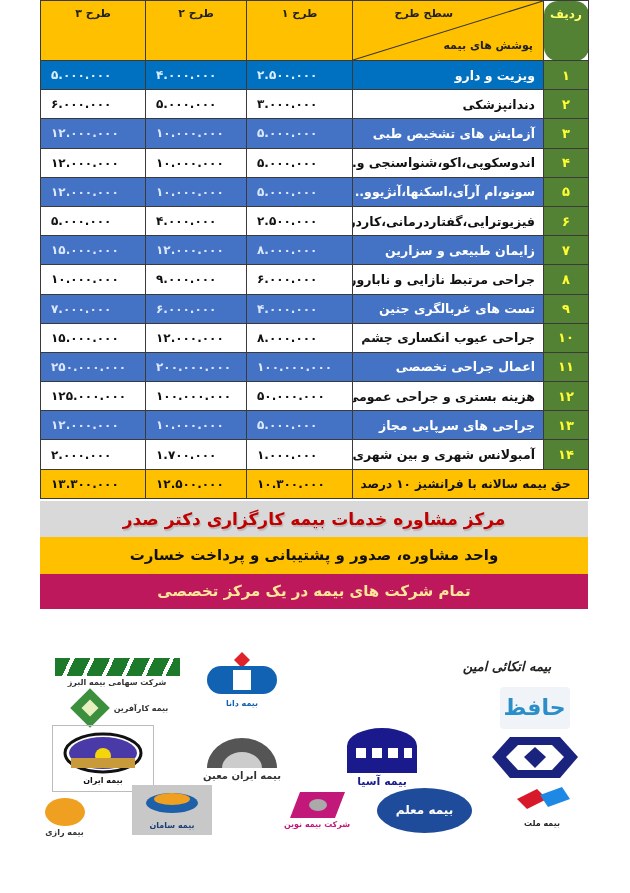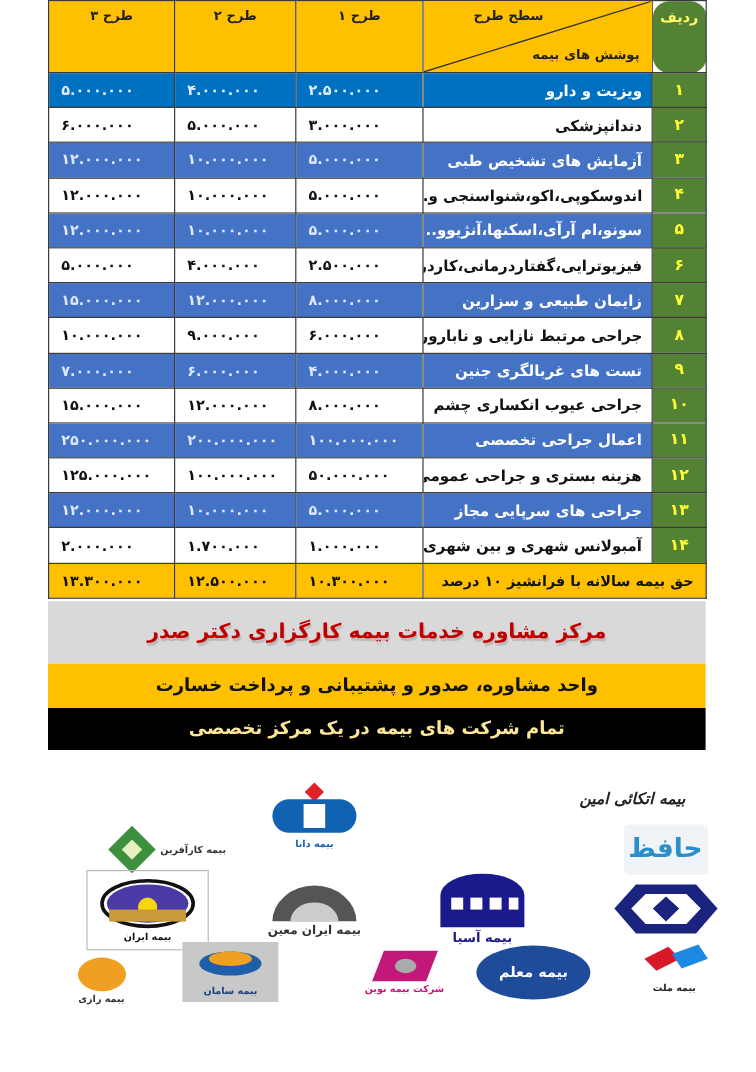--- a/index.html
+++ b/index.html
@@ -22,26 +22,26 @@
   .data-row td.num { font-size:12px; font-weight:bold; padding-left:10px; letter-spacing:0.3px; direction:rtl; text-align:left; }
   .data-row td.cov { font-size:12.5px; font-weight:bold; text-align:right; padding-right:8px; direction:rtl; }
   .data-row td.idx { background:#548235; color:#FFFF33; text-align:center; font-weight:bold; font-size:13px; }
   .row-white td.num, .row-white td.cov { background:#ffffff; color:#111; }
   .row-blue td.num, .row-blue td.cov { background:#4472C4; color:#ffffff; }
   .row-blue td.num { color:#DDE8FF; }
   .row-vivid td.num, .row-vivid td.cov { background:#0070C0; color:#ffffff; }
   .row-vivid td.num { color:#DDEEFF; }
   .foot-row td { background:#FFC000; height:28px; border-color:#222; }
   .foot-row td.num { font-size:12px; font-weight:bold; padding-left:10px; color:#111; direction:rtl; text-align:left; }
-  .foot-row td.label { text-align:right; padding-right:10px; font-size:12px; font-weight:bold; color:#111; direction:rtl; }
+  .foot-row td.label { text-align:center; padding-right:10px; font-size:12px; font-weight:bold; color:#111; direction:rtl; }
   .banner { width:548px; text-align:center; font-weight:bold; direction:rtl; display:flex; align-items:center; justify-content:center; }
-  .banner-gray { background:#D9D9D9; height:52px; color:#C00000; font-size:17px; margin-top:2px; text-shadow:1px 2px 1px rgba(0,0,0,0.15); }
+  .banner-gray { background:#D9D9D9; height:36px; color:#C00000; font-size:17px; margin-top:2px; text-shadow:1px 2px 1px rgba(0,0,0,0.15); }
   .banner-yellow { background:#FFC000; height:37px; color:#111; font-size:15px; }
-  .banner-green { background:#000000; height:35px; color:#FFE699; font-size:15px; }
-  .logos { position:absolute; left:52px; top:645px; width:560px; height:215px; }
+  .banner-green { background:#be185d; height:35px; color:#FFE699; font-size:15px; }
+  .logos { position:absolute; left:32px; top:645px; width:560px; height:215px; }
   .logo { position:absolute; display:flex; flex-direction:column; align-items:center; justify-content:center; }
   .logo-cap { font-size:8px; font-weight:bold; direction:rtl; margin-top:2px; white-space:nowrap; }
 </style>
 </head>
 <body>
 
 <div class="sheet">
   <table class="grid">
     <colgroup>
       <col style="width:105px">
@@ -184,20 +184,24 @@
     <span class="logo-cap" style="font-size:13px; font-style:italic; color:#222;">بیمه اتکائی امین</span>
   </div>
   <div class="logo" style="left:160px; top:5px; width:100px; height:60px;">
     <svg width="90" height="45" viewBox="0 0 90 45">
       <polygon points="45,0 53,8 45,16 37,8" fill="#e0222a"></polygon>
       <rect x="10" y="14" width="70" height="28" rx="14" fill="#1262b3"></rect>
       <rect x="36" y="18" width="18" height="20" fill="#fff"></rect>
     </svg>
     <span class="logo-cap" style="color:#1262b3;">بیمه دانا</span>
   </div>
+  <div class="logo" style="left:15px; top:5px; width:140px; height:45px;">
+    <div style="width:125px; height:18px; background:repeating-linear-gradient(115deg,#1c7a2a 0 14px,#fff 14px 18px);"></div>
+    <span class="logo-cap" style="color:#333;">شرکت سهامی بیمه البرز</span>
+  </div>
 
   <div class="logo" style="left:465px; top:40px; width:75px; height:45px;">
     <div style="width:70px; height:42px; background:#f0f4f8; border-radius:4px; display:flex; align-items:center; justify-content:center; color:#2a8fc9; font-weight:bold; font-size:22px;">حافظ</div>
   </div>
   <div class="logo" style="left:30px; top:45px; width:120px; height:35px; flex-direction:row;">
     <div style="width:28px; height:28px; background:#3c8f3c; transform:rotate(45deg); display:flex; align-items:center; justify-content:center;">
       <div style="width:12px; height:12px; background:#e8f0c0;"></div>
     </div>
     <span class="logo-cap" style="color:#333; margin-left:10px;">بیمه کارآفرین</span>
   </div>

